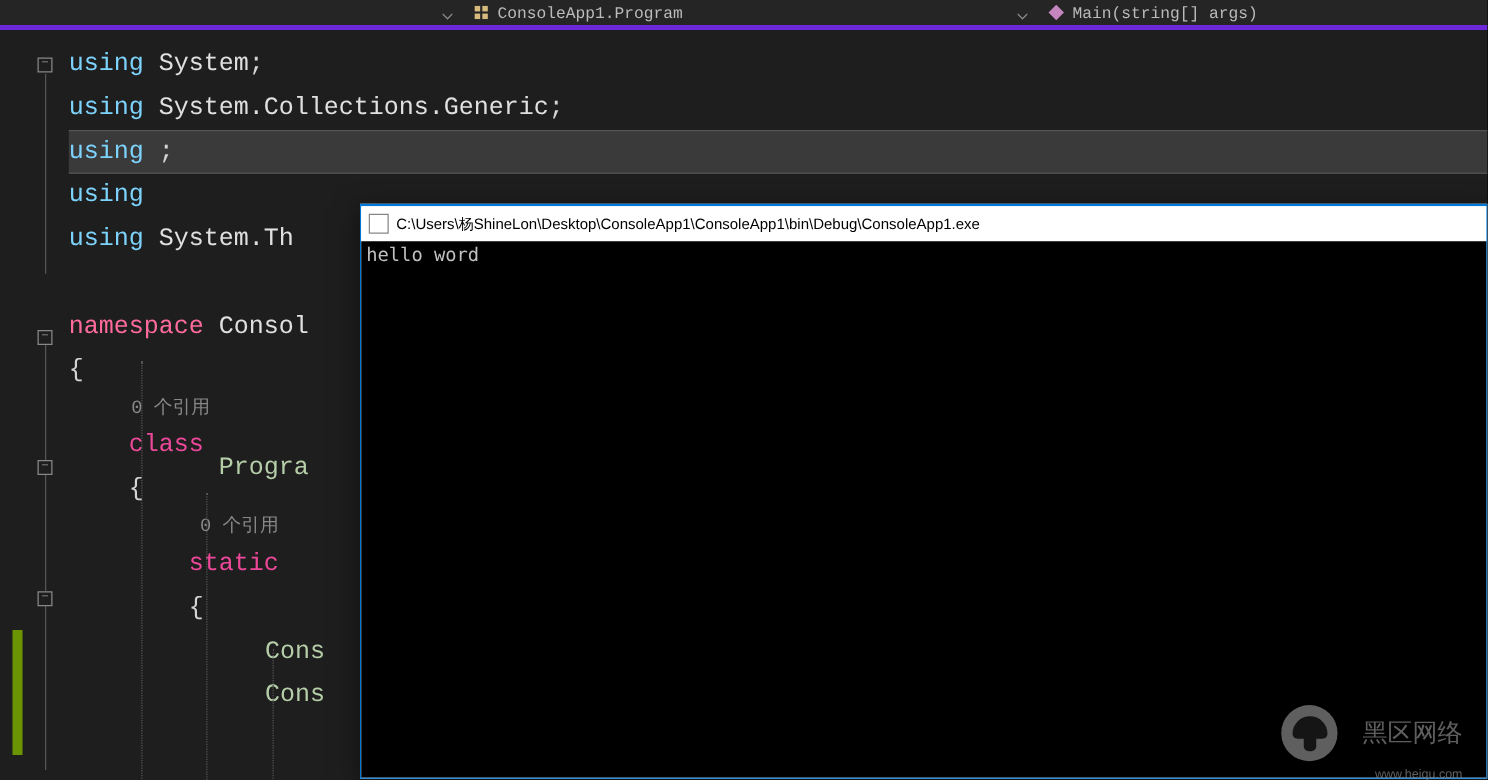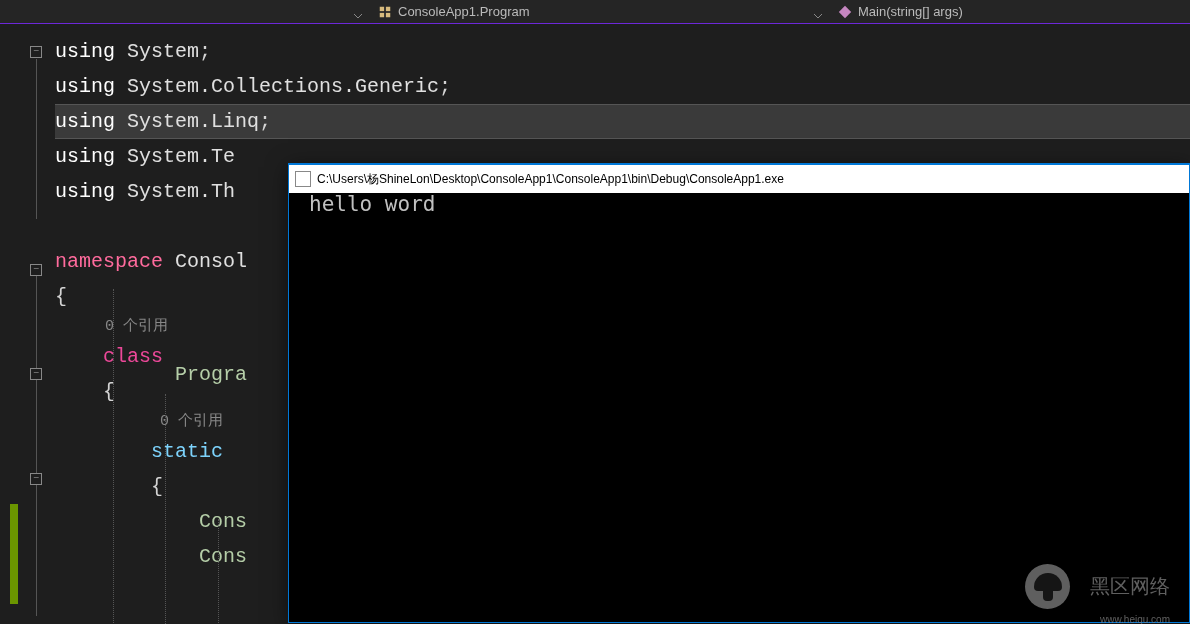--- a/index.html
+++ b/index.html
@@ -12,22 +12,22 @@
       overflow: hidden;
       position: relative;
     }
     
     
     .top-nav {
       height: 24px;
       background: #252525;
       display: flex;
       align-items: center;
-      border-bottom: 1px solid #6d28d9;
-      font-family: Liberation Sans, sans-serif;
+      border-bottom: 4px solid #6d28d9;
+      font-family: Liberation Mono, monospace;
       font-size: 13px;
     }
     .nav-dropdown {
       display: flex;
       align-items: center;
       padding: 0 8px;
       height: 100%;
       color: #bbb;
       cursor: pointer;
       gap: 6px;
@@ -98,28 +98,28 @@
       height: 35px;
       display: flex;
       align-items: center;
     }
     .code-line.highlighted {
       background: #3a3a3a;
       border: 1px solid #555;
       border-left: none;
       border-right: none;
     }
-    .kw-using { color: #ffffff; }
+    .kw-using { color: #7dd3fc; }
     .kw-namespace { color: #ff6b9d; }
     .kw-class { color: #ec4899; }
-    .kw-static { color: #7dd3fc; }
+    .kw-static { color: #ec4899; }
     .type { color: #b5cea8; margin-top: 36px; }
     .text-white { color: #e0e0e0; }
     .punct { color: #d4d4d4; }
-    .method { color: #b5cea8; }
+    .method { color: #b5cea8; margin-left: 13px; }
     .brace { color: #d4d4d4; }
     .codelens {
       font-size: 15px;
       color: #888;
       height: 25px;
       line-height: 25px;
       padding-left: 0;
     }
     
     
@@ -164,23 +164,23 @@
       height: 16px;
       margin-right: 6px;
       border: 1px solid #888;
       background: #fff;
       display: inline-block;
     }
     .console-content {
       background: #000;
       color: #c0c0c0;
       height: calc(100% - 28px);
-      padding: 2px 20px;
+      padding: 2px 4px;
       font-family: 'NSimSun', Consolas, monospace;
-      font-size: 21px;
+      font-size: 15px;
       line-height: 18px;
     }
     
     
     .watermark {
       position: absolute;
       bottom: 15px;
       right: 20px;
       color: #888;
       font-family: 'Microsoft YaHei', sans-serif;
@@ -277,22 +277,22 @@
     <div class="fold-icon" style="top:449px;">−</div>
     <div class="indicator" style="top:480px;height:100px;"></div>
   </div>
   <div class="code-area">
     <div class="guide" style="left:58px;top:265px;height:340px;"></div>
     <div class="guide" style="left:110px;top:370px;height:240px;"></div>
     <div class="guide" style="left:163px;top:495px;height:120px;"></div>
 
     <div class="code-line"><span class="kw-using">using</span><span class="text-white"> </span><span class="text-white">System</span><span class="punct">;</span></div>
     <div class="code-line"><span class="kw-using">using</span><span class="text-white"> </span><span class="text-white">System.Collections.Generic</span><span class="punct">;</span></div>
-    <div class="code-line highlighted"><span class="kw-using">using</span><span class="text-white"> </span><span class="text-white">System.Linq</span><span class="punct">;</span></div>
-    <div class="code-line"><span class="kw-using">using</span><span class="text-white"> </span><span class="text-white">System.Te</span></div>
+    <div class="code-line highlighted"><span class="kw-using">using</span><span class="text-white"> </span><span class="punct">;</span></div>
+    <div class="code-line"><span class="kw-using">using</span><span class="text-white"> </span></div>
     <div class="code-line"><span class="kw-using">using</span><span class="text-white"> </span><span class="text-white">System.Th</span></div>
     <div class="code-line"></div>
     <div class="code-line"><span class="kw-namespace">namespace</span><span class="text-white"> Consol</span></div>
     <div class="code-line"><span class="brace">{</span></div>
     <div class="codelens" style="padding-left:50px;"><span>0 个引用</span></div>
     <div class="code-line"><span class="text-white">    </span><span class="kw-class">class</span><span class="type"> Progra</span></div>
     <div class="code-line"><span class="brace">    {</span></div>
     <div class="codelens" style="padding-left:105px;"><span>0 个引用</span></div>
     <div class="code-line"><span class="text-white">        </span><span class="kw-static">static</span><span class="text-white"> </span></div>
     <div class="code-line"><span class="brace">        {</span></div>

